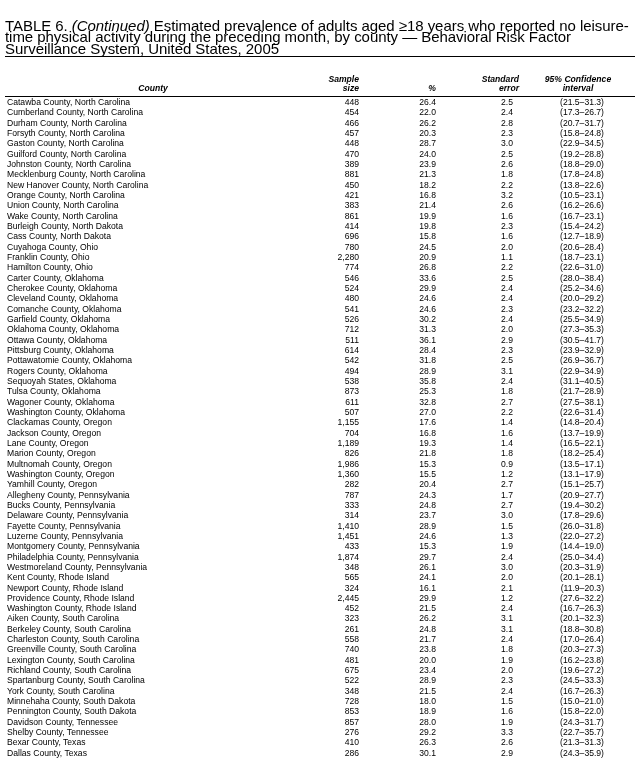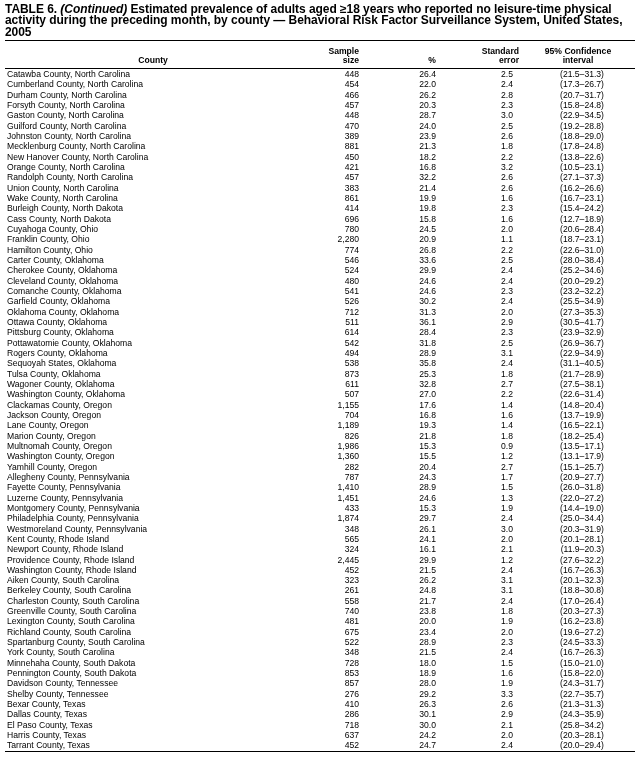--- a/index.html
+++ b/index.html
@@ -9,24 +9,24 @@
   }
   body {
     width: 640px;
     height: 759px;
     overflow: hidden;
     font-family: "Liberation Sans", sans-serif;
     color: #000000;
     -webkit-font-smoothing: antialiased;
   }
   .title {
-    font-weight: bold;
-    font-size: 12px;
+    font-weight: normal;
+    font-size: 15px;
     line-height: 11.3px;
-    padding: 4px 5px 2px 5px;
+    padding: 20px 5px 2px 5px;
     letter-spacing: -0.05px;
   }
   .title i { font-style: italic; }
   table.prev-table {
     width: 630px;
     margin: 0 5px;
     border-collapse: collapse;
     table-layout: fixed;
     border-top: 1.5px solid #000;
     border-bottom: 1px solid #000;
@@ -34,23 +34,24 @@
   col.c-county { width: 294px; }
   col.c-sample { width: 62px; }
   col.c-pct    { width: 77px; }
   col.c-se     { width: 83px; }
   col.c-ci     { width: 114px; }
   thead th {
     font-weight: bold;
     font-size: 8.6px;
     line-height: 9.6px;
     vertical-align: bottom;
-    padding: 6px 0 2px 0;
+    padding: 18px 0 2px 0;
     border-bottom: 1.5px solid #000;
     white-space: nowrap;
+    font-style: italic;
   }
   thead th.h-county { text-align: center; padding-left: 2px; }
   thead th.h-right  { text-align: right; padding-right: 2px; }
   thead th.h-center { text-align: center; margin-top: 36px; }
   tbody td {
     font-size: 8.6px;
     line-height: 10.33px;
     height: 10.33px;
     padding: 0;
     white-space: nowrap;
@@ -158,27 +159,20 @@
   </tr>
 
   <tr>
     <td class="county">Orange County, North Carolina</td>
     <td class="sample">421</td>
     <td class="pct">16.8</td>
     <td class="se">3.2</td>
     <td class="ci">(10.5–23.1)</td>
   </tr>
 
-  <tr>
-    <td class="county">Randolph County, North Carolina</td>
-    <td class="sample">457</td>
-    <td class="pct">32.2</td>
-    <td class="se">2.6</td>
-    <td class="ci">(27.1–37.3)</td>
-  </tr>
 
   <tr>
     <td class="county">Union County, North Carolina</td>
     <td class="sample">383</td>
     <td class="pct">21.4</td>
     <td class="se">2.6</td>
     <td class="ci">(16.2–26.6)</td>
   </tr>
 
   <tr>
@@ -398,21 +392,35 @@
   </tr>
 
   <tr>
     <td class="county">Allegheny County, Pennsylvania</td>
     <td class="sample">787</td>
     <td class="pct">24.3</td>
     <td class="se">1.7</td>
     <td class="ci">(20.9–27.7)</td>
   </tr>
 
-
+  <tr>
+    <td class="county">Bucks County, Pennsylvania</td>
+    <td class="sample">333</td>
+    <td class="pct">24.8</td>
+    <td class="se">2.7</td>
+    <td class="ci">(19.4–30.2)</td>
+  </tr>
+
+  <tr>
+    <td class="county">Delaware County, Pennsylvania</td>
+    <td class="sample">314</td>
+    <td class="pct">23.7</td>
+    <td class="se">3.0</td>
+    <td class="ci">(17.8–29.6)</td>
+  </tr>
 
   <tr>
     <td class="county">Fayette County, Pennsylvania</td>
     <td class="sample">1,410</td>
     <td class="pct">28.9</td>
     <td class="se">1.5</td>
     <td class="ci">(26.0–31.8)</td>
   </tr>
 
   <tr>

